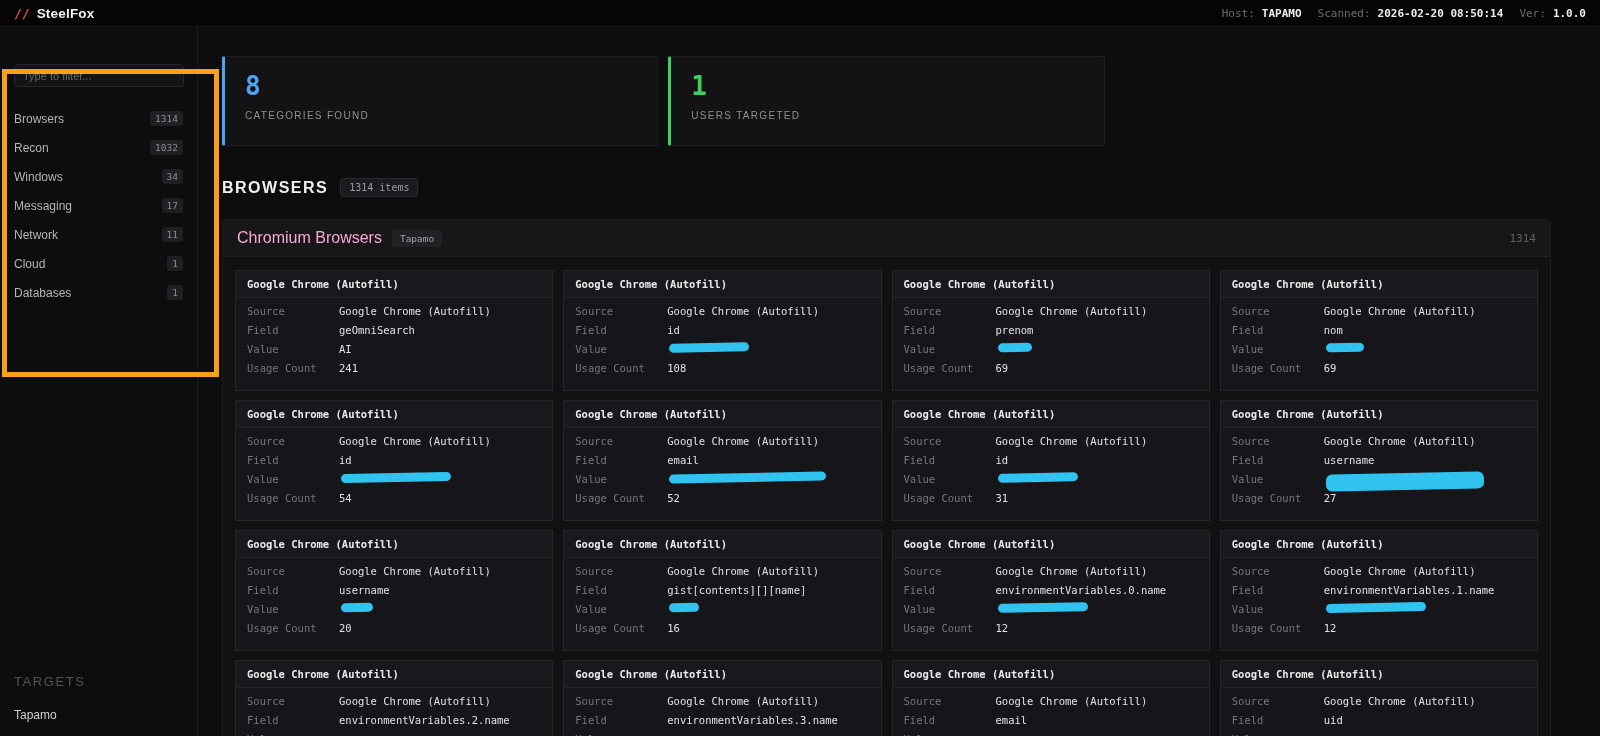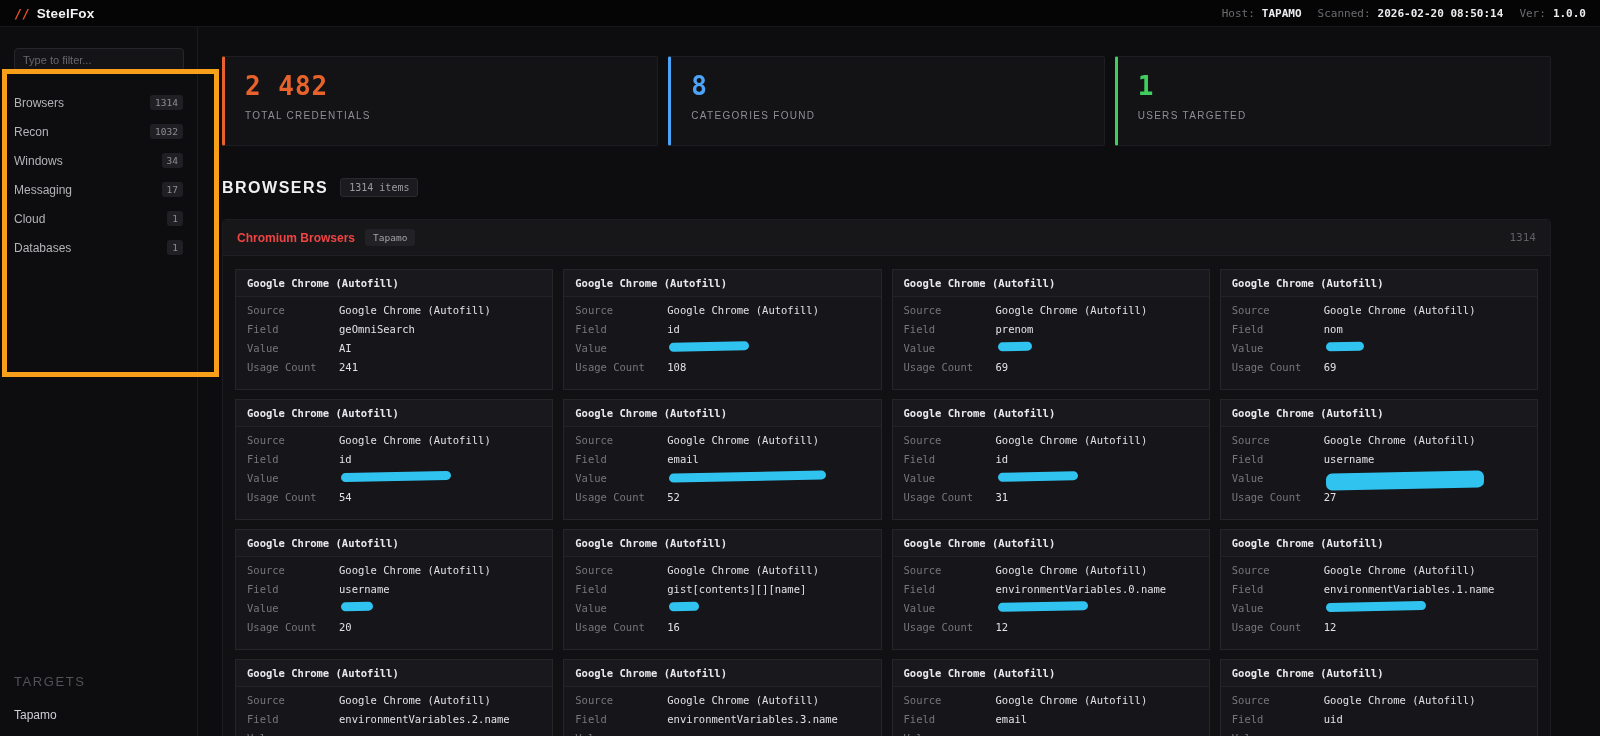--- a/index.html
+++ b/index.html
@@ -28,21 +28,21 @@
   
   .layout { display: flex; height: 709px; }
 
   
   .sidebar {
     width: 198px; min-width: 198px;
     border-right: 1px solid #1b1b1e;
     display: flex; flex-direction: column;
   }
   .filter-input {
-    margin: 21px 14px 0 14px; height: 23px; width: 170px;
+    margin: 37px 14px 0 14px; height: 23px; width: 170px;
     background: #141416; border: 1px solid #27272b; border-radius: 4px;
     color: #c8c8cc; font-size: 11px; padding: 0 8px; outline: none;
     font-family: "Liberation Sans", sans-serif;
   }
   .filter-input::placeholder { color: #68686d; }
   .nav { margin-top: 17px; }
   .nav-item {
     height: 29px; padding: 0 14px;
     display: flex; align-items: center; justify-content: space-between;
     cursor: pointer;
@@ -85,21 +85,21 @@
     padding: 3px 8px; border-radius: 3px;
   }
 
   .group { margin-top: 22px; background: #111113; border: 1px solid #1d1d21; border-radius: 4px; }
   .group-header {
     display: flex; align-items: center;
     padding: 9px 14px; background: #17171a;
     border-bottom: 1px solid #202024; border-radius: 4px 4px 0 0;
     cursor: pointer;
   }
-  .group-title { color: #ef4444; font-size: 12px; font-weight: bold; }
+  .group-title { color: #f9a8d4; font-size: 16px; font-weight: normal; }
   .group-tag {
     margin-left: 10px; background: #222226; color: #a2a2a7;
     font-family: "DejaVu Sans Mono", monospace; font-size: 9.5px;
     padding: 3px 8px; border-radius: 3px;
   }
   .group-count { margin-left: auto; color: #606065; font-family: "DejaVu Sans Mono", monospace; font-size: 11px; }
 
   .cards-grid { display: grid; grid-template-columns: repeat(4, 1fr); gap: 9px 10px; padding: 13px 12px; }
   .cred-card { background: #16161a; border: 1px solid #26262a; border-radius: 0; overflow: hidden; cursor: pointer; }
   .cred-header {
@@ -159,20 +159,24 @@
         <div class="nav-item">
           <span class="nav-label">Windows</span>
           <span class="nav-count">34</span>
         </div>
 
         <div class="nav-item">
           <span class="nav-label">Messaging</span>
           <span class="nav-count">17</span>
         </div>
 
+        <div class="nav-item">
+          <span class="nav-label">Network</span>
+          <span class="nav-count">11</span>
+        </div>
 
         <div class="nav-item">
           <span class="nav-label">Cloud</span>
           <span class="nav-count">1</span>
         </div>
 
         <div class="nav-item">
           <span class="nav-label">Databases</span>
           <span class="nav-count">1</span>
         </div>
@@ -183,24 +187,20 @@
 
         <div class="target-item">Tapamo</div>
 
     </div>
   </aside>
 
   <main class="main">
 
     <div class="stats-row">
 
-        <div class="stat-card" style="border-left-color: rgb(232, 98, 44);">
-          <div class="stat-value" style="color: rgb(232, 98, 44);">2 482</div>
-          <div class="stat-label">TOTAL CREDENTIALS</div>
-        </div>
 
         <div class="stat-card" style="border-left-color: rgb(77, 163, 245);">
           <div class="stat-value" style="color: rgb(77, 163, 245);">8</div>
           <div class="stat-label">CATEGORIES FOUND</div>
         </div>
 
         <div class="stat-card" style="border-left-color: rgb(63, 207, 95);">
           <div class="stat-value" style="color: rgb(63, 207, 95);">1</div>
           <div class="stat-label">USERS TARGETED</div>
         </div>

